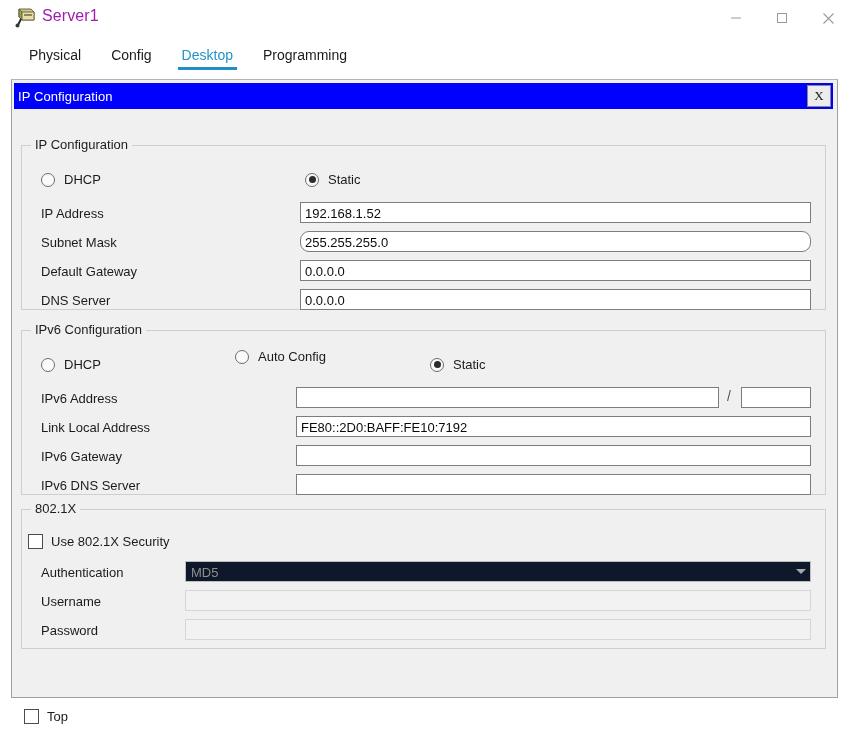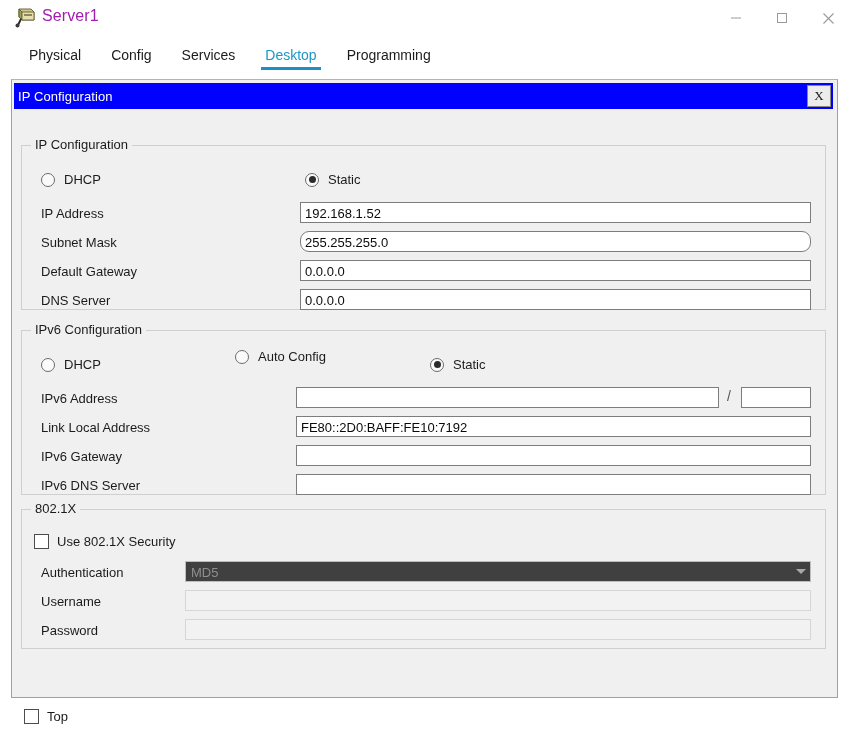--- a/index.html
+++ b/index.html
@@ -136,21 +136,21 @@
     overflow: hidden;
     white-space: nowrap;
   }
   .textbox.disabled {
     background: #f2f2f2;
     border: 1px solid #d6d6d6;
     color: #9a9a9a;
   }
   .combobox {
     position: absolute;
-    background: #404040;
+    background: #0f172a;
     border: 1px solid #bdbdbd;
     height: 21px;
     font-size: 13px; color: #8e8e8e;
     padding: 2px 0 0 5px;
     line-height: 17px;
     white-space: nowrap;
   }
   .combo-arrow {
     position: absolute; right: 4px; top: 7px;
     width: 0; height: 0;
@@ -251,21 +251,20 @@
         <line x1="11.5" y1="1.5" x2="1.5" y2="11.5" stroke="#9a9a9a" stroke-width="1.1"></line>
       </svg>
     </div>
   </div>
 </div>
 
 <div class="tabstrip">
   <div class="tabs">
     <div class="tab"><span>Physical</span></div>
     <div class="tab"><span>Config</span></div>
-    <div class="tab"><span>Services</span></div>
     <div class="tab active"><span>Desktop</span></div>
     <div class="tab"><span>Programming</span></div>
   </div>
 </div>
 
 <div class="desktop-panel">
 
   <div class="ipconfig-window">
 
     <div class="ipc-titlebar">
@@ -327,21 +326,21 @@
         <span class="fld-label" style="left:19px; top:118px;">IPv6 Gateway</span>
         <div class="textbox" style="left:274px; top:114px; width:515px;"></div>
 
         <span class="fld-label" style="left:19px; top:147px;">IPv6 DNS Server</span>
         <div class="textbox" style="left:274px; top:143px; width:515px;"></div>
       </div>
 
       <div class="groupbox" style="left:7px; top:400px; width:805px; height:140px;">
         <span class="gb-legend">802.1X</span>
 
-        <div class="check-wrap" style="left:12px; top:24px;">
+        <div class="check-wrap" style="left:6px; top:24px;">
           <span class="checkbox"></span>
           <span class="check-label">Use 802.1X Security</span>
         </div>
 
         <span class="fld-label" style="left:19px; top:55px;">Authentication</span>
         <div class="combobox" style="left:163px; top:51px; width:626px;">MD5<span class="combo-arrow"></span>
         </div>
 
         <span class="fld-label" style="left:19px; top:84px;">Username</span>
         <div class="textbox disabled" style="left:163px; top:80px; width:626px;"></div>

